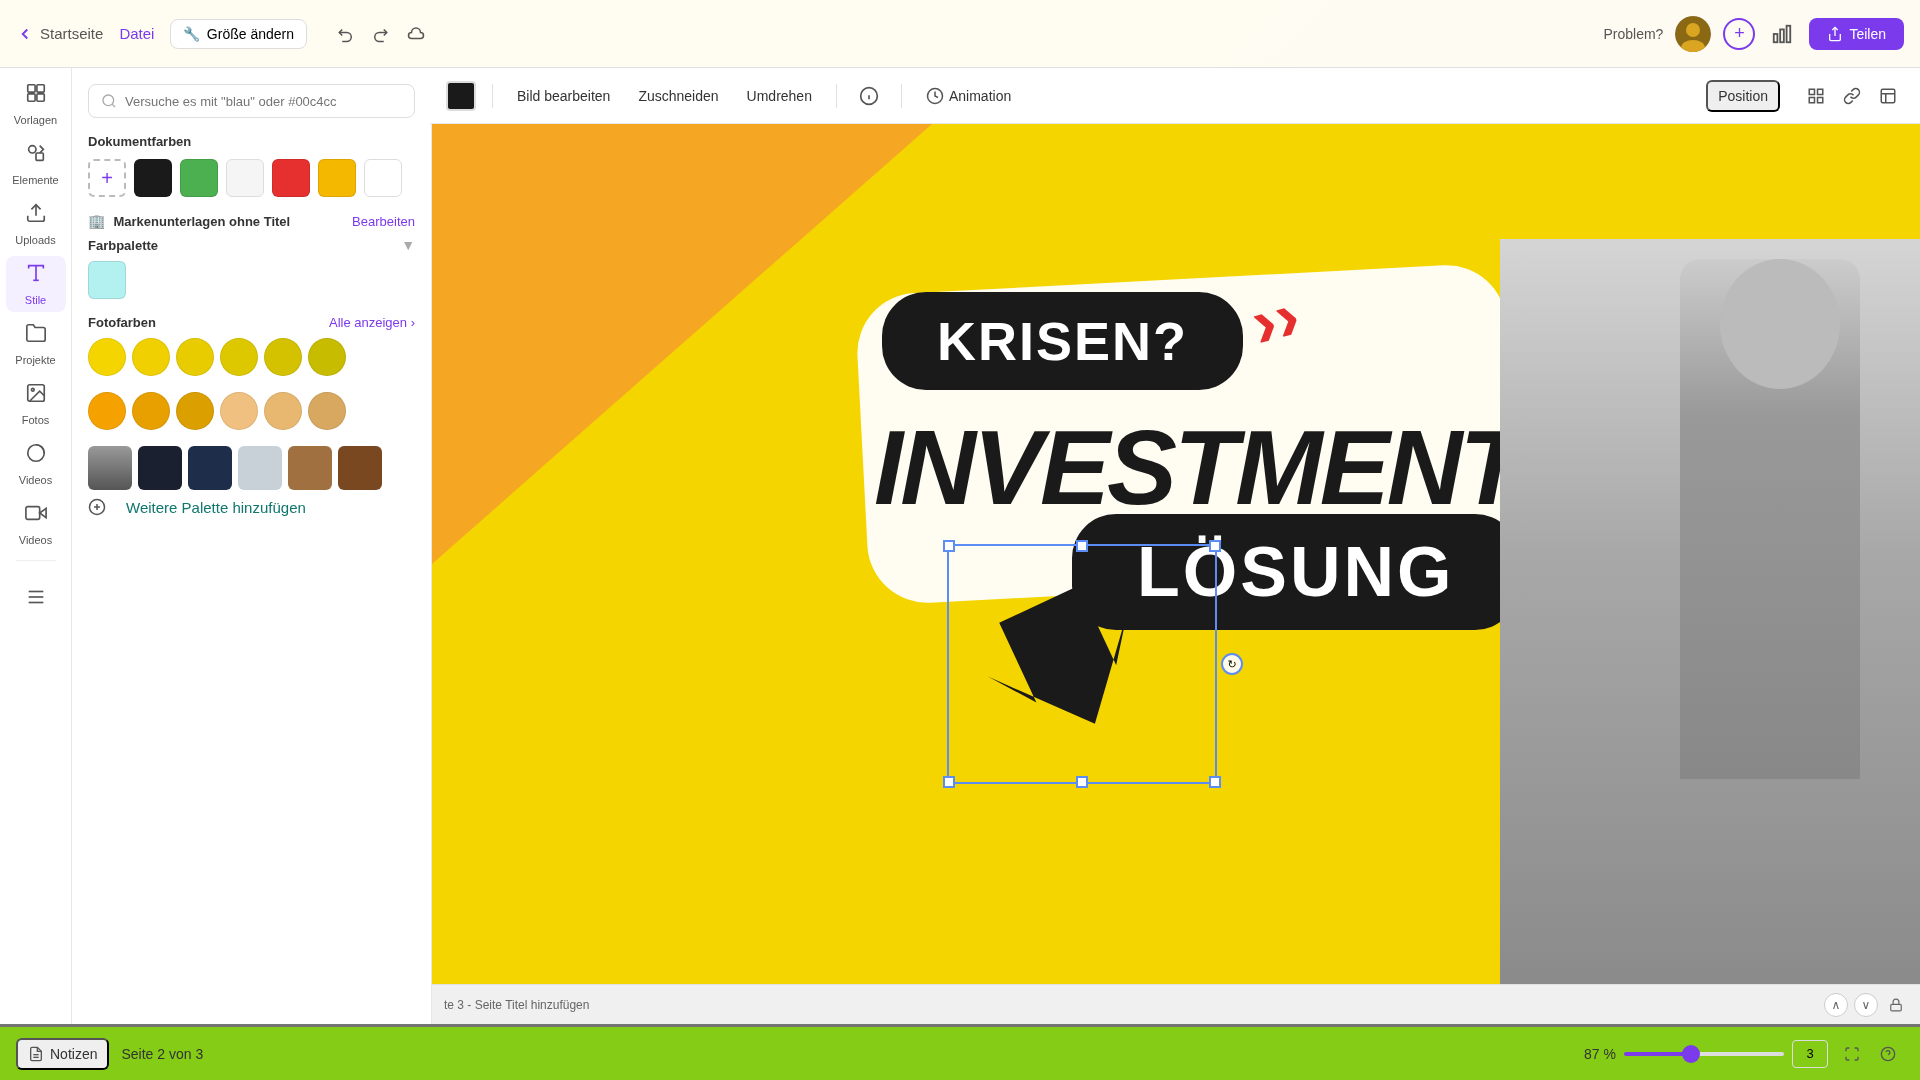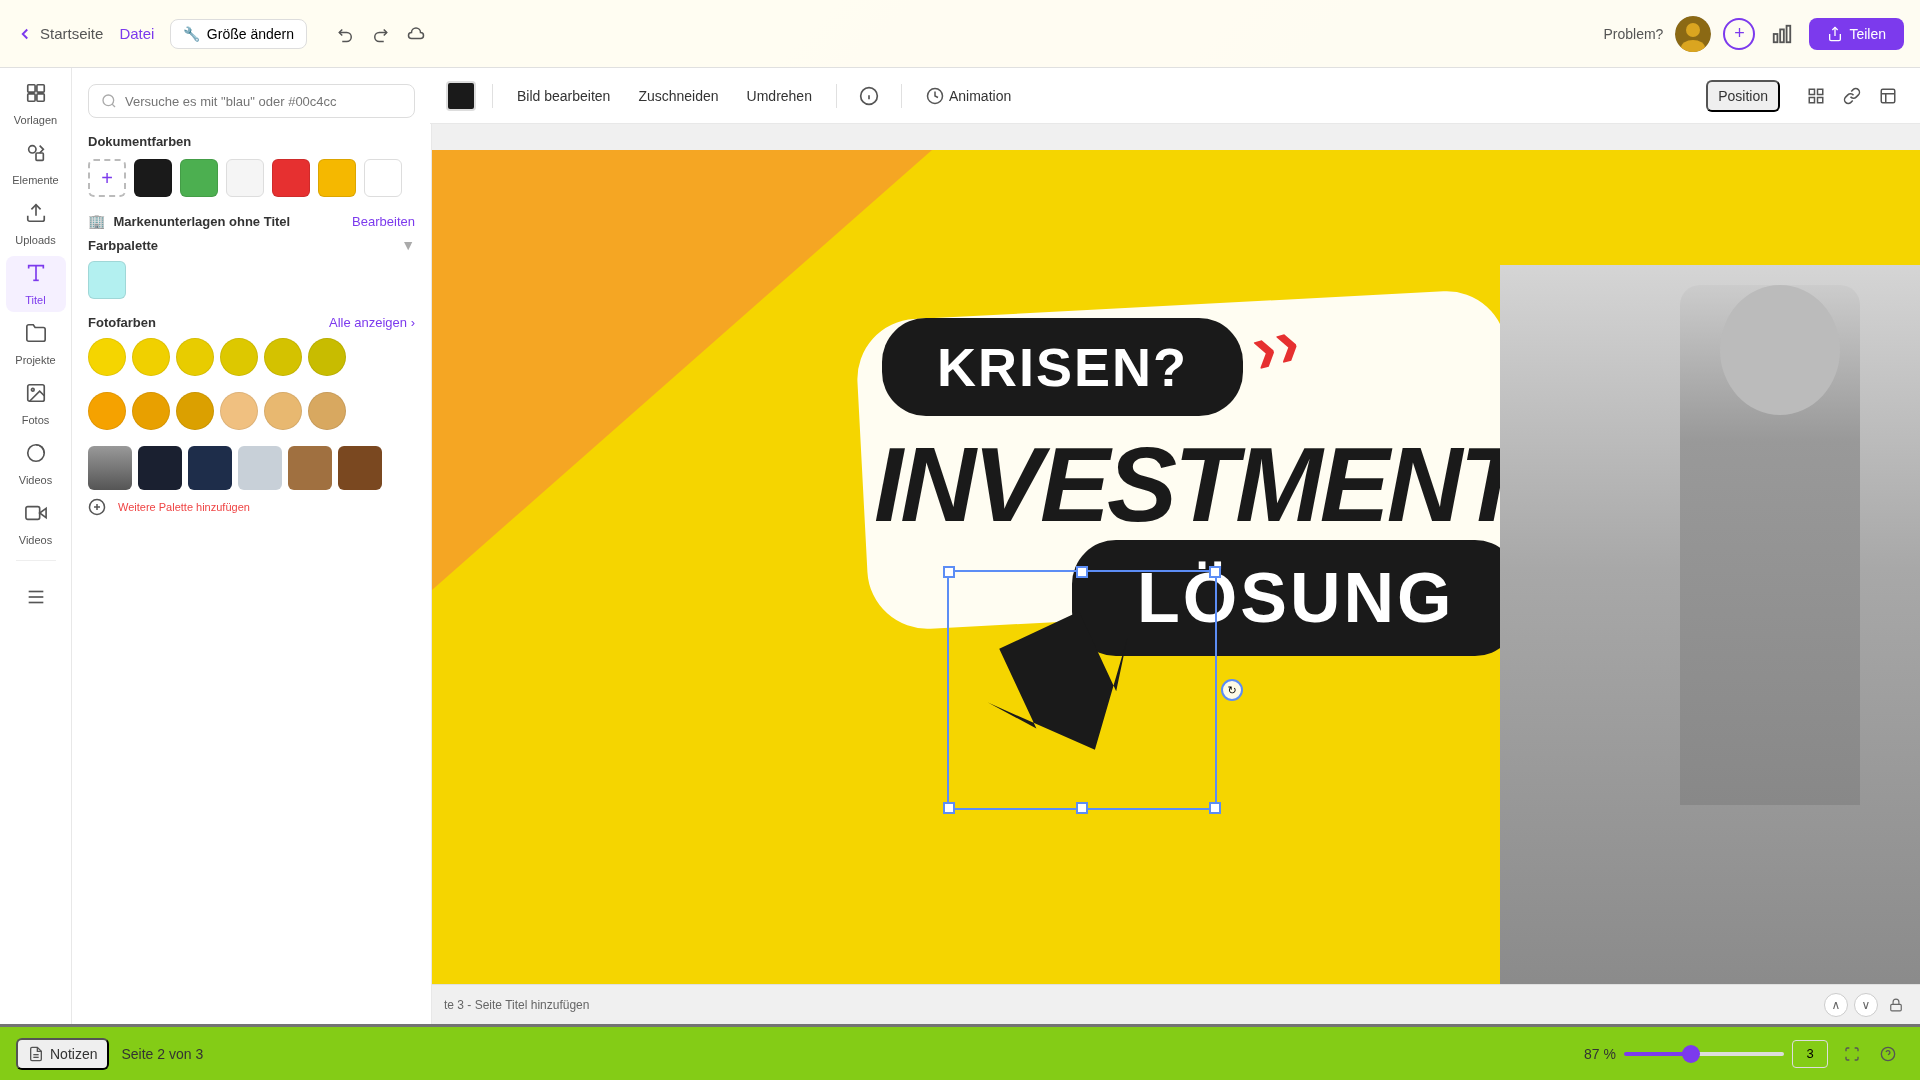--- a/index.html
+++ b/index.html
@@ -85,26 +85,26 @@
     .edit-link { color: #7c3aed; font-size: 13px; cursor: pointer; }
     .palette-header { display: flex; align-items: center; justify-content: space-between; margin-bottom: 8px; }
     .palette-arrow { font-size: 14px; color: #aaa; cursor: pointer; }
     .foto-header { display: flex; align-items: center; justify-content: space-between; margin-bottom: 8px; }
     .all-link { color: #7c3aed; font-size: 13px; cursor: pointer; }
     .foto-grid { display: flex; flex-wrap: wrap; gap: 6px; margin-bottom: 16px; }
     .foto-swatch { width: 38px; height: 38px; border-radius: 50%; cursor: pointer; border: 1px solid rgba(0,0,0,0.08); }
     .foto-row { display: flex; gap: 6px; margin-bottom: 8px; }
     .foto-thumb { width: 44px; height: 44px; border-radius: 6px; overflow: hidden; background: #eee; cursor: pointer; }
     .foto-thumb.person { background: linear-gradient(180deg, #ccc 40%, #888 100%); }
-    .more-palette { display: flex; align-items: center; gap: 12px; color: #ef4444; font-size: 11px; cursor: pointer; margin-top: 8px; }
+    .more-palette { display: flex; align-items: center; gap: 20px; color: #0f766e; font-size: 15px; cursor: pointer; margin-top: 8px; }
 
     
     .canvas-area {
       position: absolute; top: 124px; left: 432px; right: 0; bottom: 56px;
-      background: #e8e8e8; overflow: hidden; display: flex; align-items: center; justify-content: center; margin-top: 26px;
+      background: #e8e8e8; overflow: hidden; display: flex; align-items: center; justify-content: center;
     }
     .canvas-wrap {
       position: relative; width: 100%; height: 100%;
       overflow: hidden;
     }
     
     .design-content {
       position: absolute; top: 0; left: 0; right: 0; bottom: 0;
       background: #f5d500;
     }
@@ -282,21 +282,21 @@
     </svg>
     <span class="sidebar-label">Uploads</span>
   </div>
 
   <div class="sidebar-item active">
     <svg width="22" height="22" viewBox="0 0 24 24" fill="none" stroke="currentColor" stroke-width="1.8">
       <polyline points="4 7 4 4 20 4 20 7"></polyline>
         <line x1="9" y1="20" x2="15" y2="20"></line>
       <line x1="12" y1="4" x2="12" y2="20"></line>
     </svg>
-    <span class="sidebar-label">Titel</span>
+    <span class="sidebar-label">Stile</span>
   </div>
 
   <div class="sidebar-item">
     <svg width="22" height="22" viewBox="0 0 24 24" fill="none" stroke="currentColor" stroke-width="1.8">
       <path d="M22 19a2 2 0 0 1-2 2H4a2 2 0 0 1-2-2V5a2 2 0 0 1 2-2h5l2 3h9a2 2 0 0 1 2 2z"></path>
     </svg>
     <span class="sidebar-label">Projekte</span>
   </div>
 
   <div class="sidebar-item">
@@ -423,21 +423,21 @@
     <div class="design-content">
 
       <div style="position:absolute;top:0;left:0;width:500px;height:440px;background:#f5a623;clip-path:polygon(0 0,100% 0,0 100%);"></div>
 
       <div style="position:absolute;top:155px;left:430px;width:650px;height:310px;background:rgba(255,255,255,0.95);border-radius:60px;transform:rotate(-3deg);"></div>
 
       <div style="position:absolute;top:168px;left:450px;background:#1a1a1a;border-radius:44px;padding:18px 55px;color:#fff;font-size:54px;font-weight:900;font-family:'Arial Black',Arial,sans-serif;letter-spacing:2px;white-space:nowrap;">
         <span>KRISEN?</span>
       </div>
 
-      <div style="position:absolute;top:275px;left:442px;font-size:105px;font-weight:900;color:#1a1a1a;font-family:'Arial Black',Arial,sans-serif;font-style:italic;letter-spacing:-3px;white-space:nowrap;">
+      <div style="position:absolute;top:284px;left:442px;font-size:105px;font-weight:900;color:#1a1a1a;font-family:'Arial Black',Arial,sans-serif;font-style:italic;letter-spacing:-3px;white-space:nowrap;">
         <span>INVESTMENT</span>
       </div>
 
       <div style="position:absolute;top:390px;left:640px;background:#1a1a1a;border-radius:44px;padding:18px 65px;color:#fff;font-size:70px;font-weight:900;font-family:'Arial Black',Arial,sans-serif;letter-spacing:3px;white-space:nowrap;">
         <span>LÖSUNG</span>
       </div>
 
       <div style="position:absolute;top:430px;left:520px;width:230px;height:220px;">
         <svg viewBox="0 0 200 200" width="230" height="220">
           <g transform="rotate(-25, 100, 100)">

